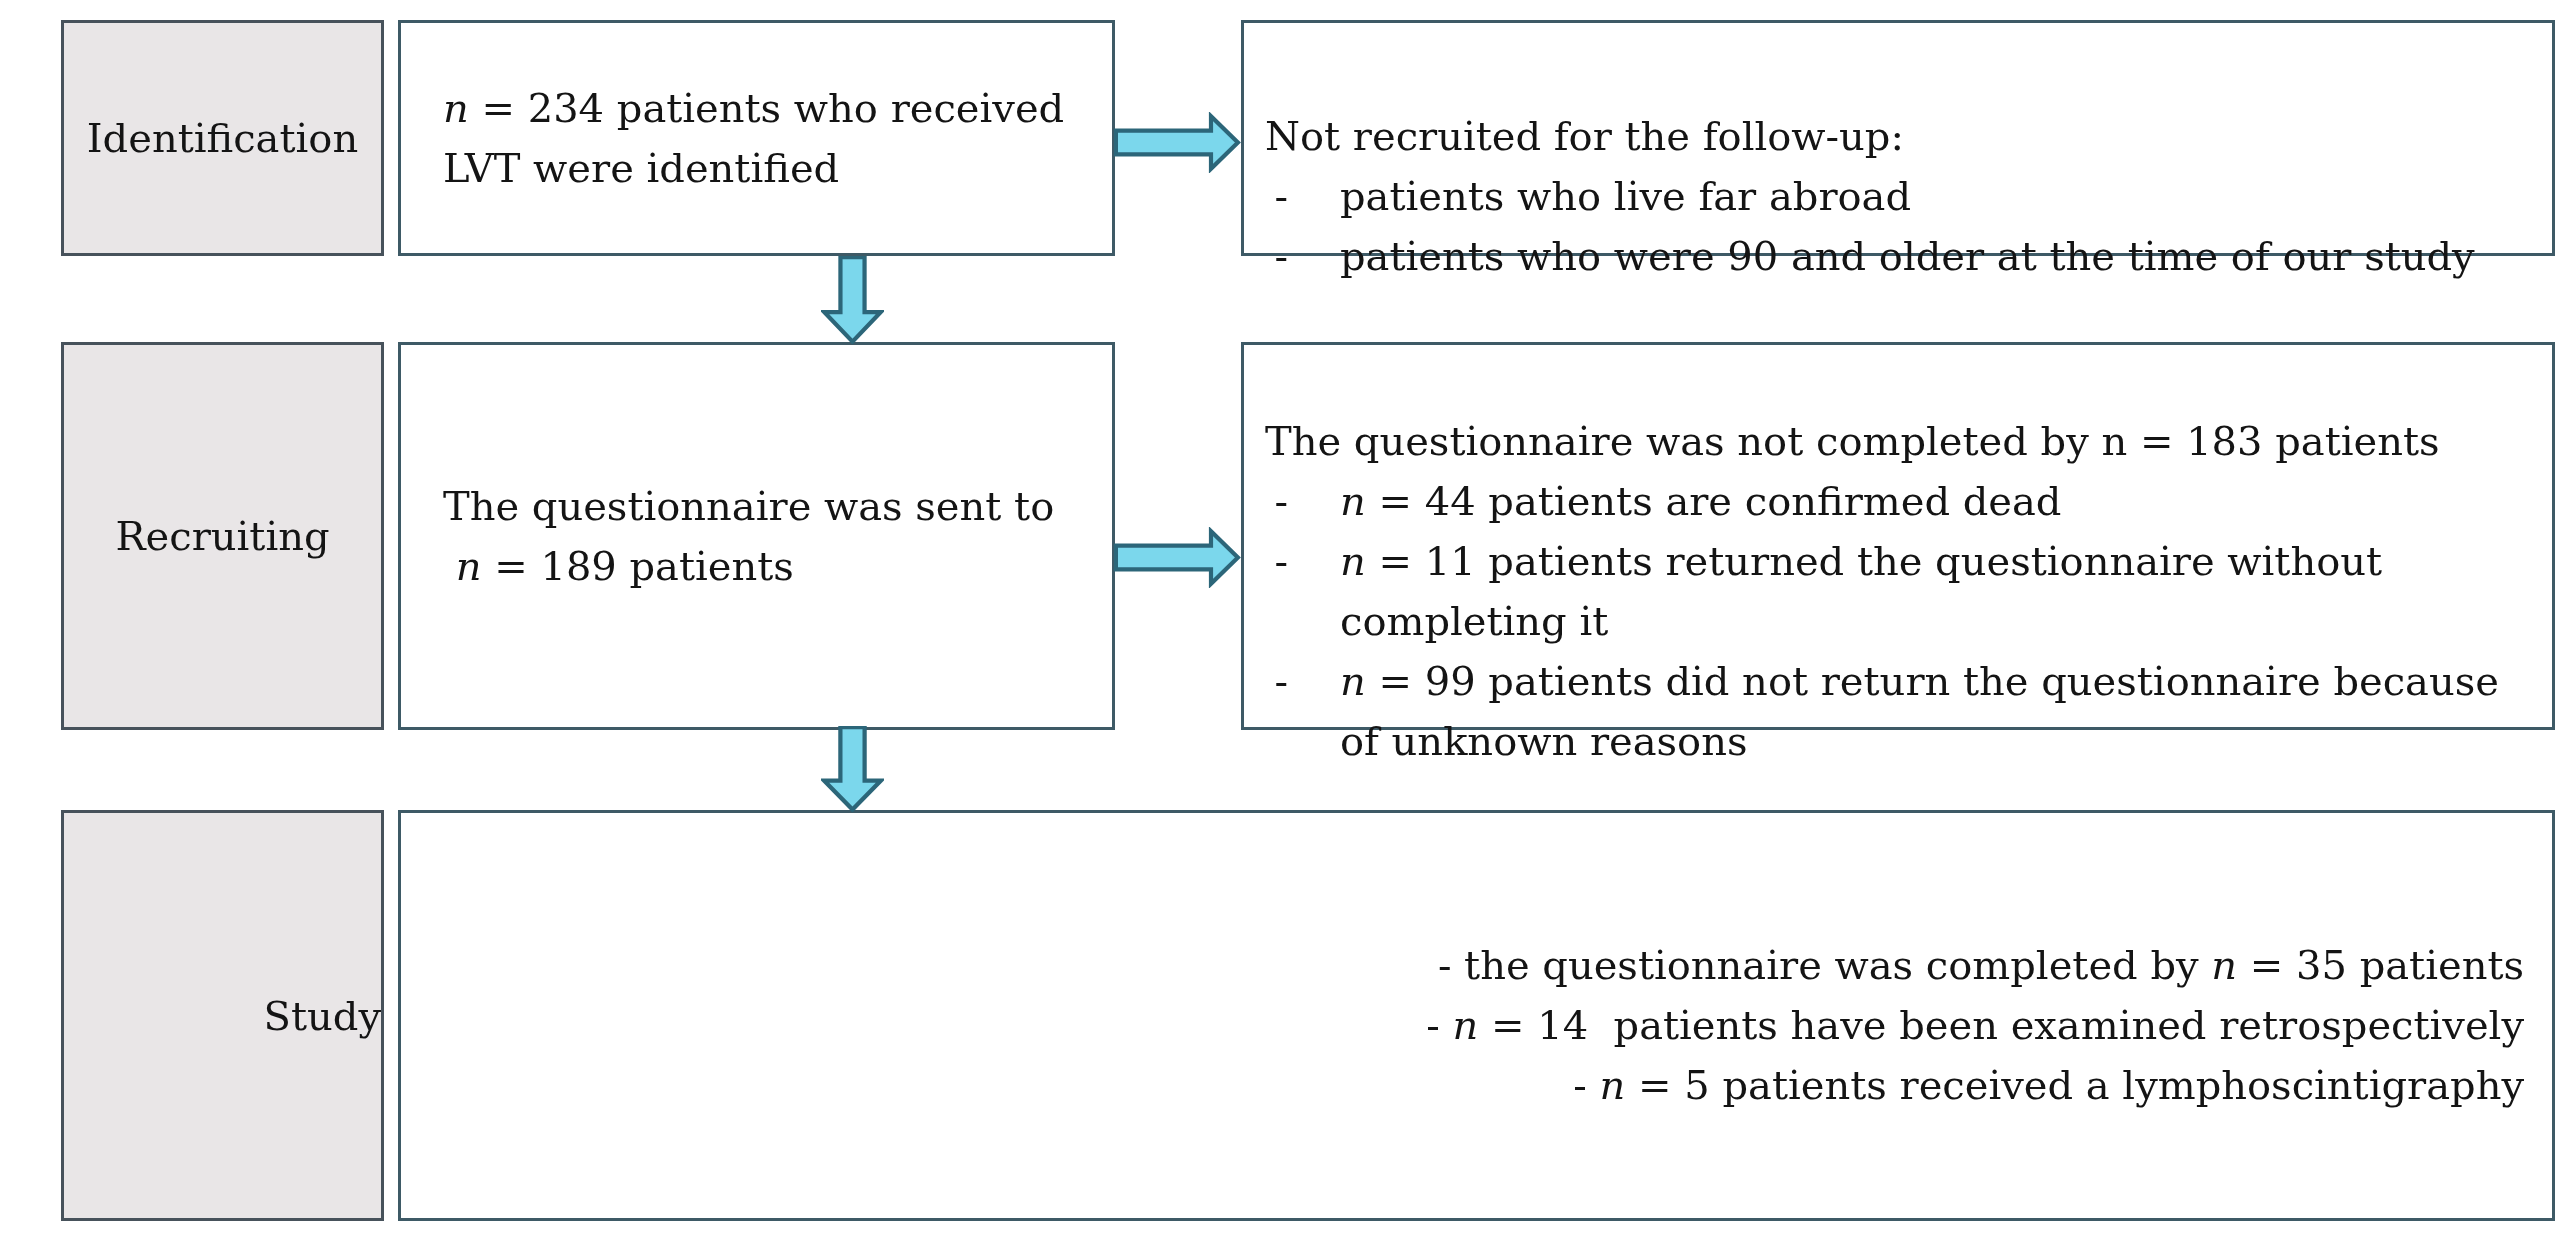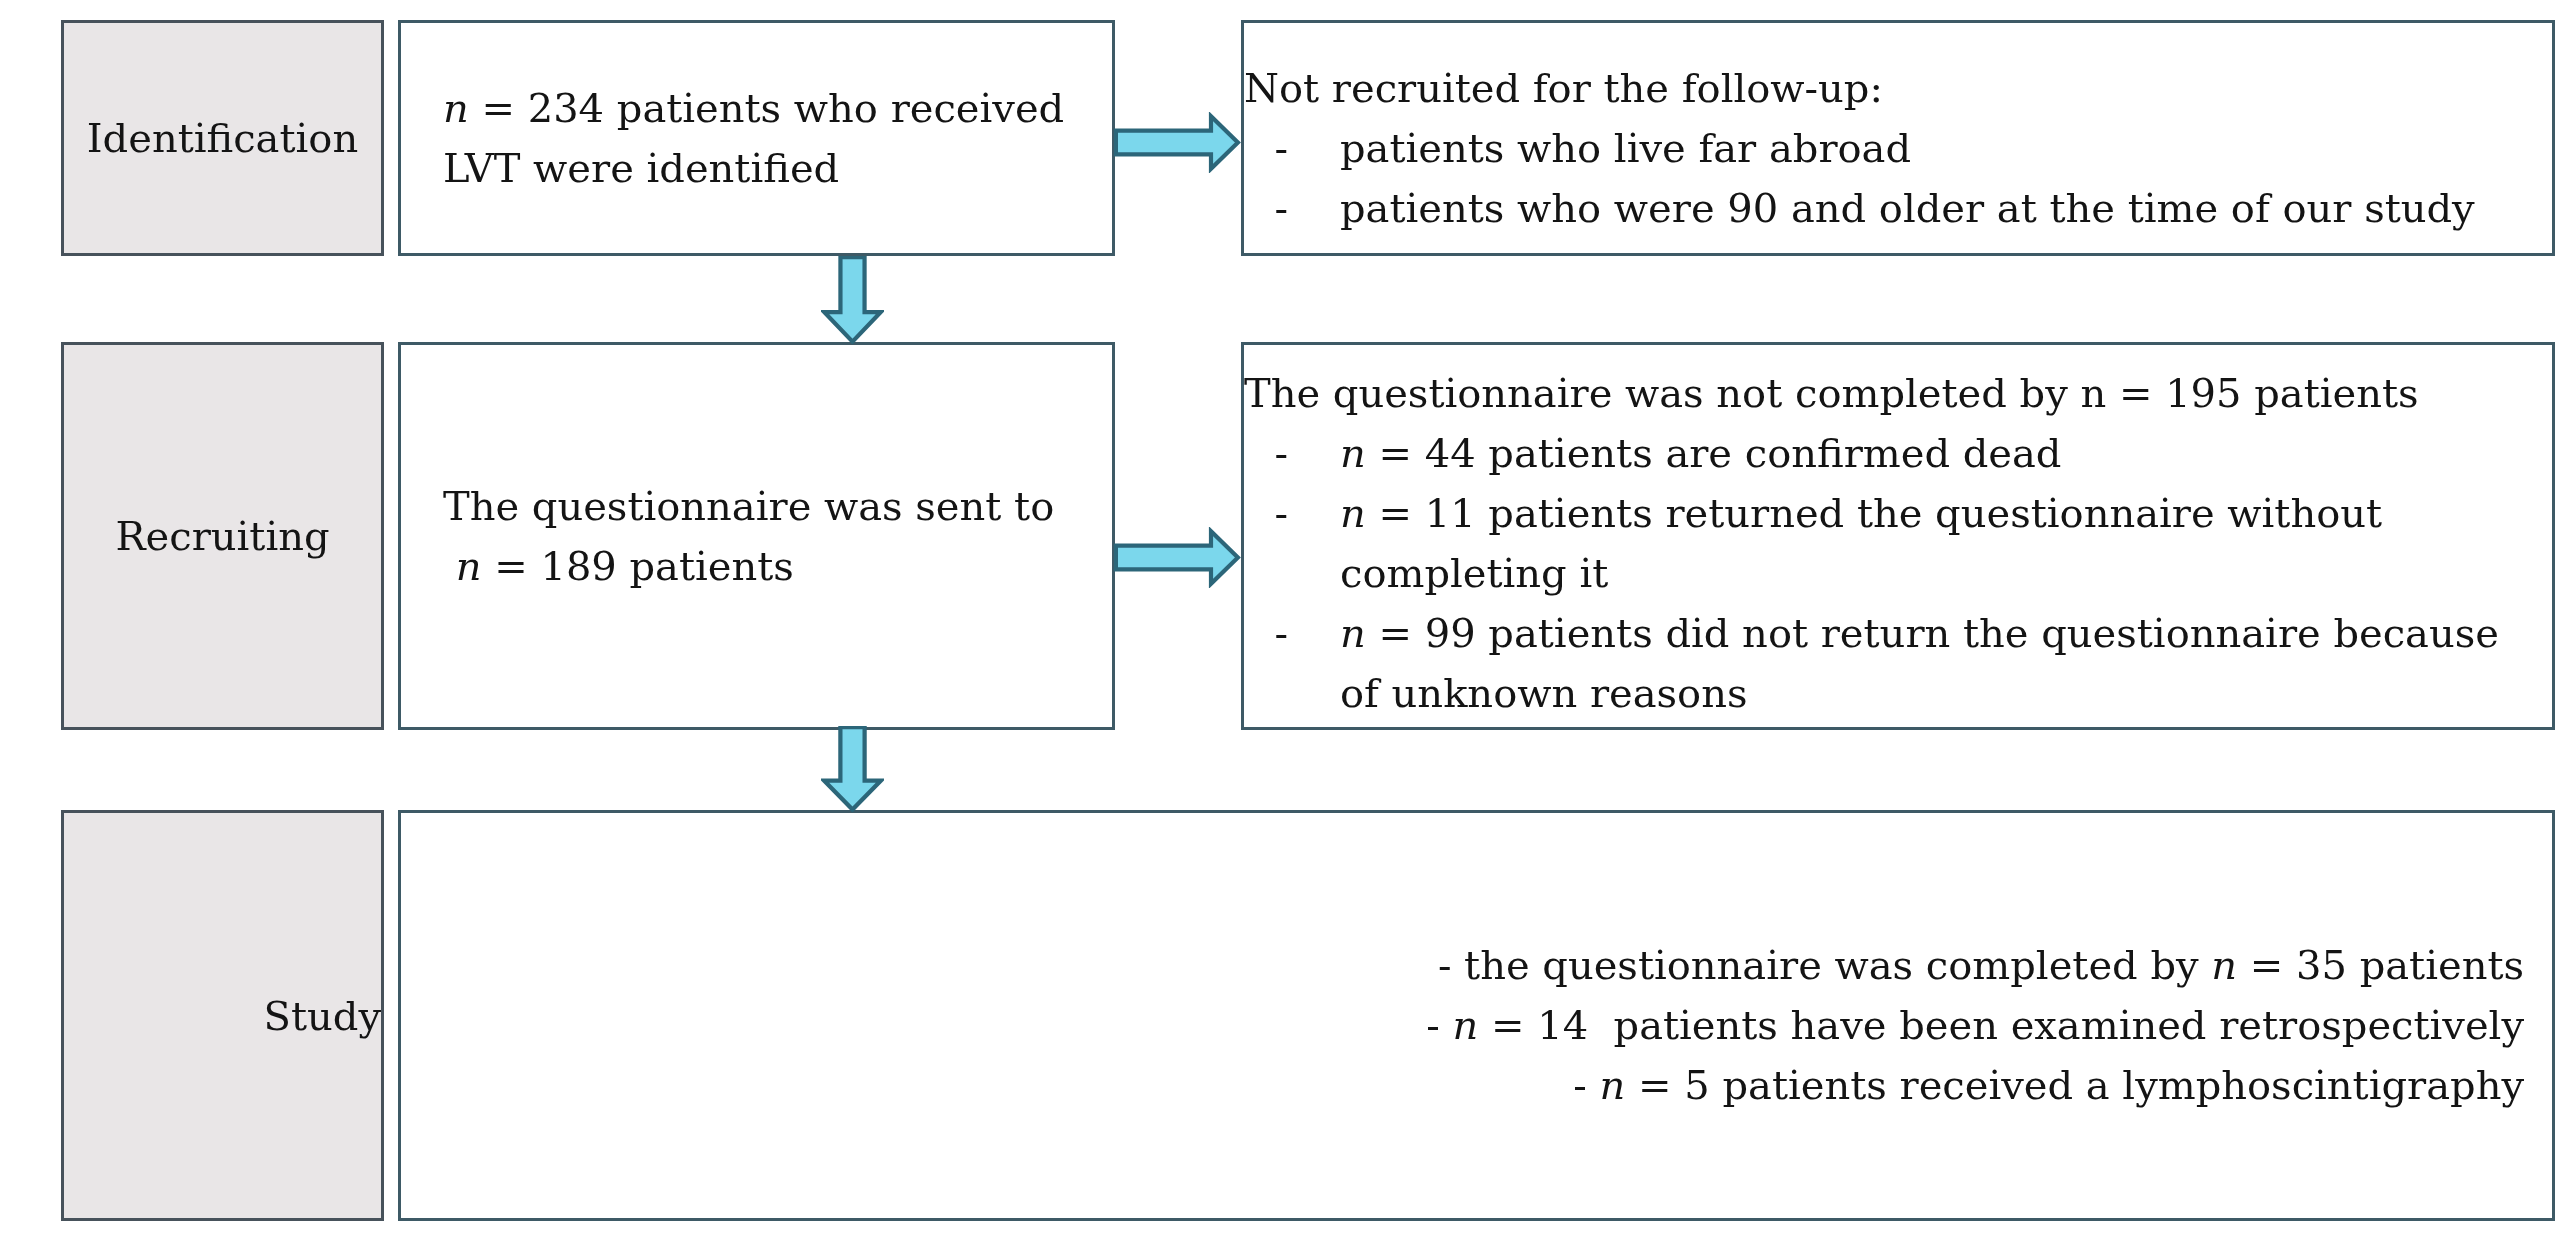--- a/index.html
+++ b/index.html
@@ -22,21 +22,21 @@
   }
   .box{position:absolute;border:3px solid var(--box-border);background:#fff;}
   .stage{
     background:var(--stage-fill);border-color:var(--stage-border);
     display:flex;flex-direction:column;justify-content:center;
     text-align:center;
   }
   .vcenter{display:flex;flex-direction:column;justify-content:center;}
   .line{white-space:pre-wrap;}
   .it{font-style:italic;}
-  .heading{}
+  .heading{padding-left:21px;margin-top:48px;}
   .bullets{margin-top:0;}
   .bullet{display:grid;grid-template-columns:75px 1fr;padding-left:21px;}
   .marker{padding-left:9.6px;}
   
   .col-stage{left:45px;width:323px;margin-left:16px;}
   .col-main{left:398px;width:717px;}
   .col-side{left:1241px;width:1314px;}
   .col-wide{left:398px;width:2157px;}
   
   .row1{top:20px;height:236px;}
@@ -87,21 +87,21 @@
       </div>
       <div class="bullet">
         <span class="marker">-</span>
         <div class="bullet-body">
           <div class="line"><span>patients who were 90 and older at the time of our study</span></div>
         </div>
       </div>
     </div>
 </div>
 <div class="box col-side row2 side-pad2">
-  <div class="heading line"><span>The questionnaire was not completed by n = 195 patients</span></div>
+  <div class="heading line"><span>The questionnaire was not completed by n = 183 patients</span></div>
   <div class="bullets">
       <div class="bullet">
         <span class="marker">-</span>
         <div class="bullet-body">
           <div class="line"><span class="it">n</span><span> = 44 patients are confirmed dead</span></div>
         </div>
       </div>
       <div class="bullet">
         <span class="marker">-</span>
         <div class="bullet-body">

